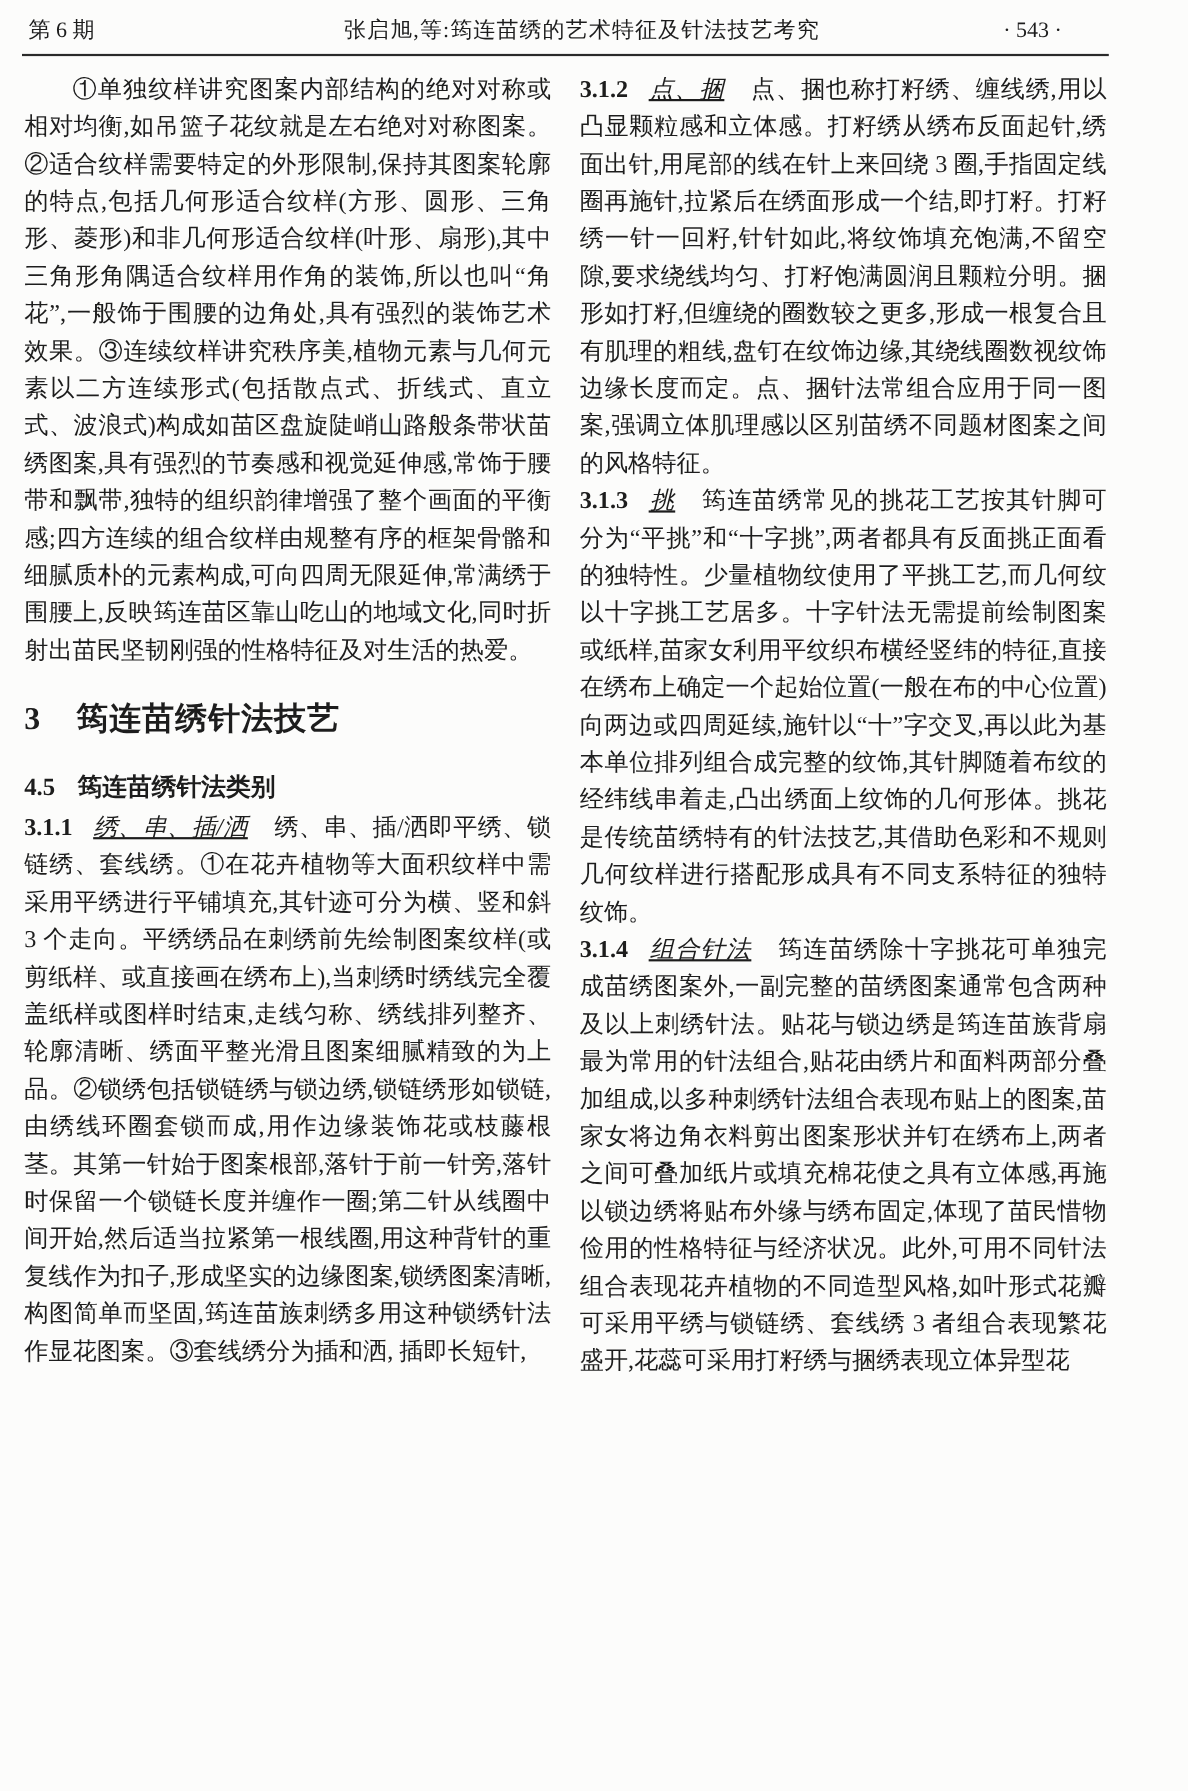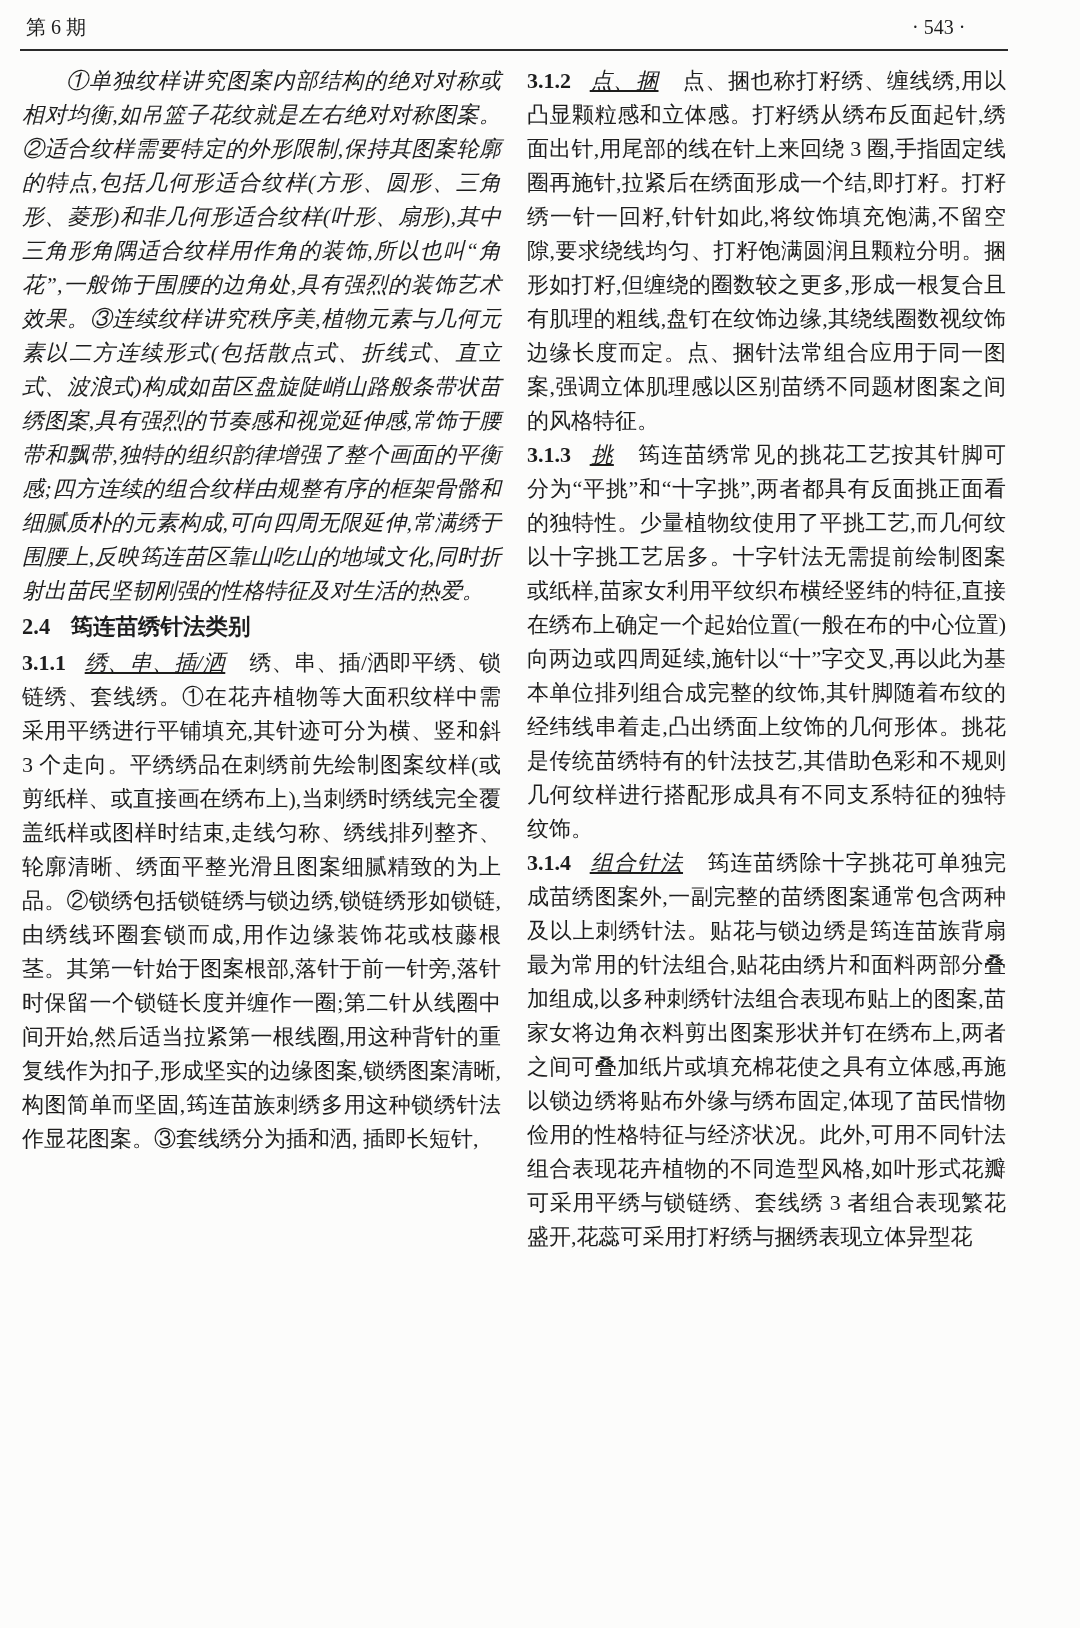--- a/index.html
+++ b/index.html
@@ -27,21 +27,21 @@
   .columns { display:flex; gap:26px; padding:13px 22px 0 22px; box-sizing:border-box; }
   .col { width:503px; }
 
   p.body {
     font-size:22px;
     line-height:34px;
     text-align:justify;
     margin:0;
     word-break:break-all;
   }
-  .indent { text-indent:2em;font-style:italic; }
+  .indent { text-indent:2em; }
 
   h2.section {
     font-family:"Liberation Sans","DejaVu Sans",sans-serif;
     font-weight:bold;
     font-size:29px;
     margin:26px 0 24px 0;
     letter-spacing:1px;
   }
   h2.section .h-num {
     font-family:"Liberation Serif","DejaVu Serif",serif;
@@ -71,33 +71,37 @@
     text-decoration:underline;
   }
 </style>
 </head>
 <body>
 
 <div class="page">
 
   <header class="page-header">
     <span class="issue">第 6 期</span>
+    <span class="running-title">张启旭,等:筠连苗绣的艺术特征及针法技艺考究</span>
     <span class="pageno">· 543 ·</span>
   </header>
   <div class="header-rule"></div>
 
   <main class="columns">
 
     <section class="col">
       <p class="body indent">①单独纹样讲究图案内部结构的绝对对称或相对均衡,如吊篮子花纹就是左右绝对对称图案。②适合纹样需要特定的外形限制,保持其图案轮廓的特点,包括几何形适合纹样(方形、圆形、三角形、菱形)和非几何形适合纹样(叶形、扇形),其中三角形角隅适合纹样用作角的装饰,所以也叫“角花”,一般饰于围腰的边角处,具有强烈的装饰艺术效果。③连续纹样讲究秩序美,植物元素与几何元素以二方连续形式(包括散点式、折线式、直立式、波浪式)构成如苗区盘旋陡峭山路般条带状苗绣图案,具有强烈的节奏感和视觉延伸感,常饰于腰带和飘带,独特的组织韵律增强了整个画面的平衡感;四方连续的组合纹样由规整有序的框架骨骼和细腻质朴的元素构成,可向四周无限延伸,常满绣于围腰上,反映筠连苗区靠山吃山的地域文化,同时折射出苗民坚韧刚强的性格特征及对生活的热爱。</p>
 
+      <h2 class="section">
+        <span class="h-num">3</span><span class="h-title">筠连苗绣针法技艺</span>
+      </h2>
 
 
       <h3 class="subsection">
-        <span class="h-num">2.4</span><span>筠连苗绣针法类别</span>
+        <span class="h-num">4.5</span><span>筠连苗绣针法类别</span>
       </h3>
 
       <p class="body runin">
         <span class="num">3.1.1</span><span class="term">绣、串、插/洒</span><span>绣、串、插/洒即平绣、锁链绣、套线绣。①在花卉植物等大面积纹样中需采用平绣进行平铺填充,其针迹可分为横、竖和斜 3 个走向。平绣绣品在刺绣前先绘制图案纹样(或剪纸样、或直接画在绣布上),当刺绣时绣线完全覆盖纸样或图样时结束,走线匀称、绣线排列整齐、轮廓清晰、绣面平整光滑且图案细腻精致的为上品。②锁绣包括锁链绣与锁边绣,锁链绣形如锁链,由绣线环圈套锁而成,用作边缘装饰花或枝藤根茎。其第一针始于图案根部,落针于前一针旁,落针时保留一个锁链长度并缠作一圈;第二针从线圈中间开始,然后适当拉紧第一根线圈,用这种背针的重复线作为扣子,形成坚实的边缘图案,锁绣图案清晰,构图简单而坚固,筠连苗族刺绣多用这种锁绣针法作显花图案。③套线绣分为插和洒, 插即长短针,</span>
       </p>
     </section>
 
     <section class="col">
 
 

